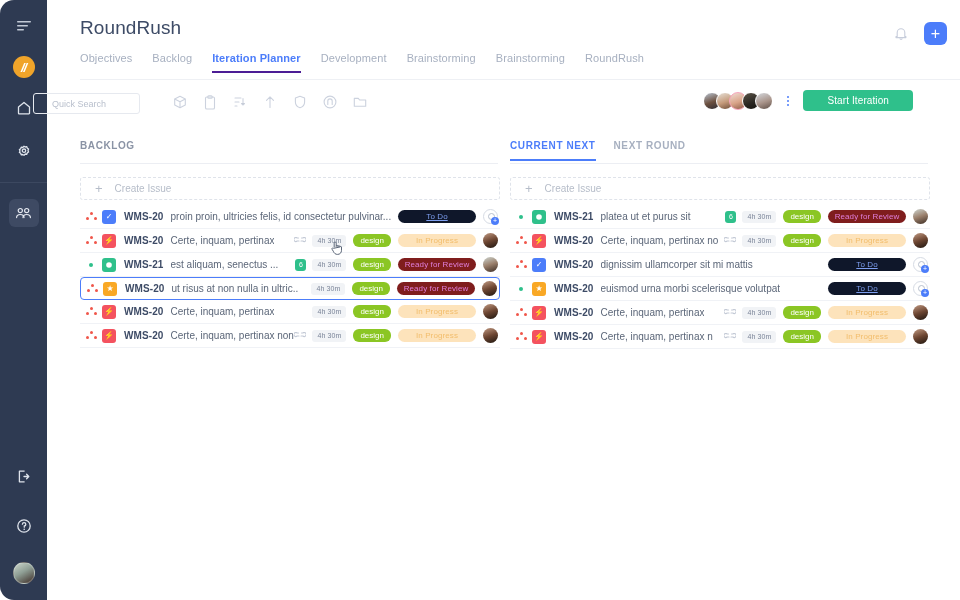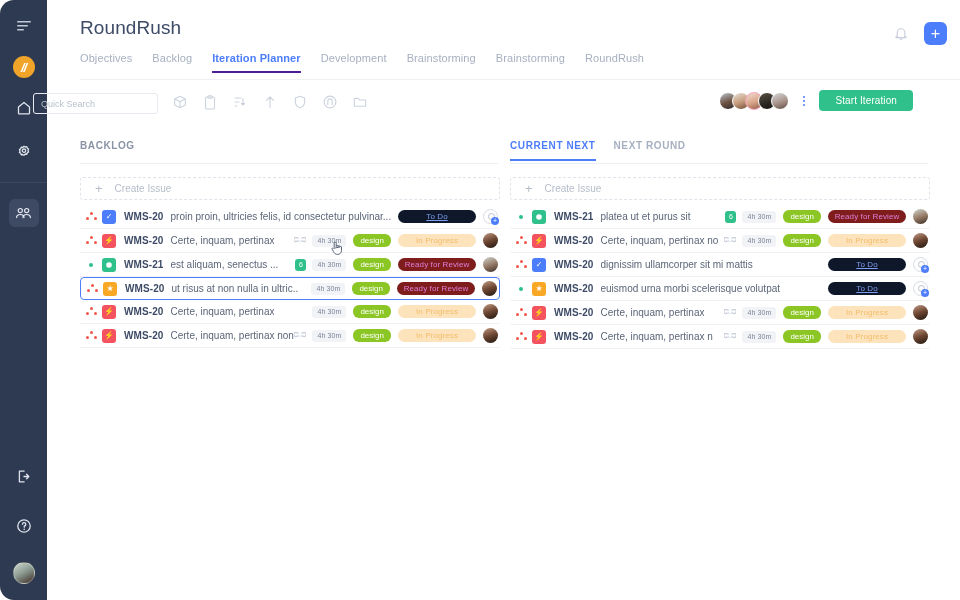--- a/index.html
+++ b/index.html
@@ -78,23 +78,23 @@
     font-size: 11px; color: #a7b0c0; padding-bottom: 7px;
     cursor:pointer; white-space:nowrap; letter-spacing: .1px;
   }
   .tab.active { color:#4c7dfa; font-weight: 700; border-bottom: 2px solid #4c1d95; }
   .hdr-rule { position:absolute; left: 33px; top: 79px; width: 880px; height: 1px; background:#eef0f4; }
 
   
   .toolbar { position:absolute; left: 33px; top: 93px; width: 880px; height: 22px; }
   .search {
     position:absolute; left:0; top:0;
-    width: 125px; height: 21px;
+    width: 107px; height: 21px;
     border: 1px solid #e6e9ef; border-radius: 3px;
-    display:flex; align-items:center; padding: 0 7px;
+    display:flex; align-items:center; padding: 0 18px;
   }
   .search input {
     border:0; outline:0; flex:1; font-size: 9px; color:#9aa3b4;
     font-family:"Liberation Sans", sans-serif; background:transparent;
   }
   .search input::placeholder { color:#b8bfcc; }
   .tb-icons { position:absolute; left: 140px; top: 1px; display:flex; gap: 16px; align-items:center; }
   .tb-ico { width:14px; height:16px; display:flex; align-items:center; justify-content:center; cursor:pointer; }
 
   .tb-right { position:absolute; right: 0; top: -3px; display:flex; align-items:center; gap: 9px; }
@@ -102,21 +102,21 @@
   .av {
     width: 18px; height: 18px; border-radius:50%;
     border: 1.5px solid #fff; margin-left: -5px;
     background-size: cover;
   }
   .av:first-child { margin-left: 0; }
   .av.ring { border-color:#f6a5bb; }
   .kebab { width:12px; display:flex; flex-direction:column; align-items:center; gap:2px; cursor:pointer; }
   .kebab i { width:2px; height:2px; border-radius:50%; background:#4c7dfa; display:block; }
   .start-btn {
-    height: 21px; padding: 0 16px; border-radius: 4px;
+    height: 21px; padding: 0 24px; border-radius: 4px;
     background:#2fc08b; color:#fff; font-size: 10px;
     display:flex; align-items:center; justify-content:center; cursor:pointer;
     letter-spacing:.1px;
   }
 
   
   .col { position:absolute; top: 140px; width: 420px; }
   .col-left { left: 80px; }
   .col-right { left: 510px; }
   .col-head { height: 22px; display:flex; align-items:flex-start; gap: 18px; }

